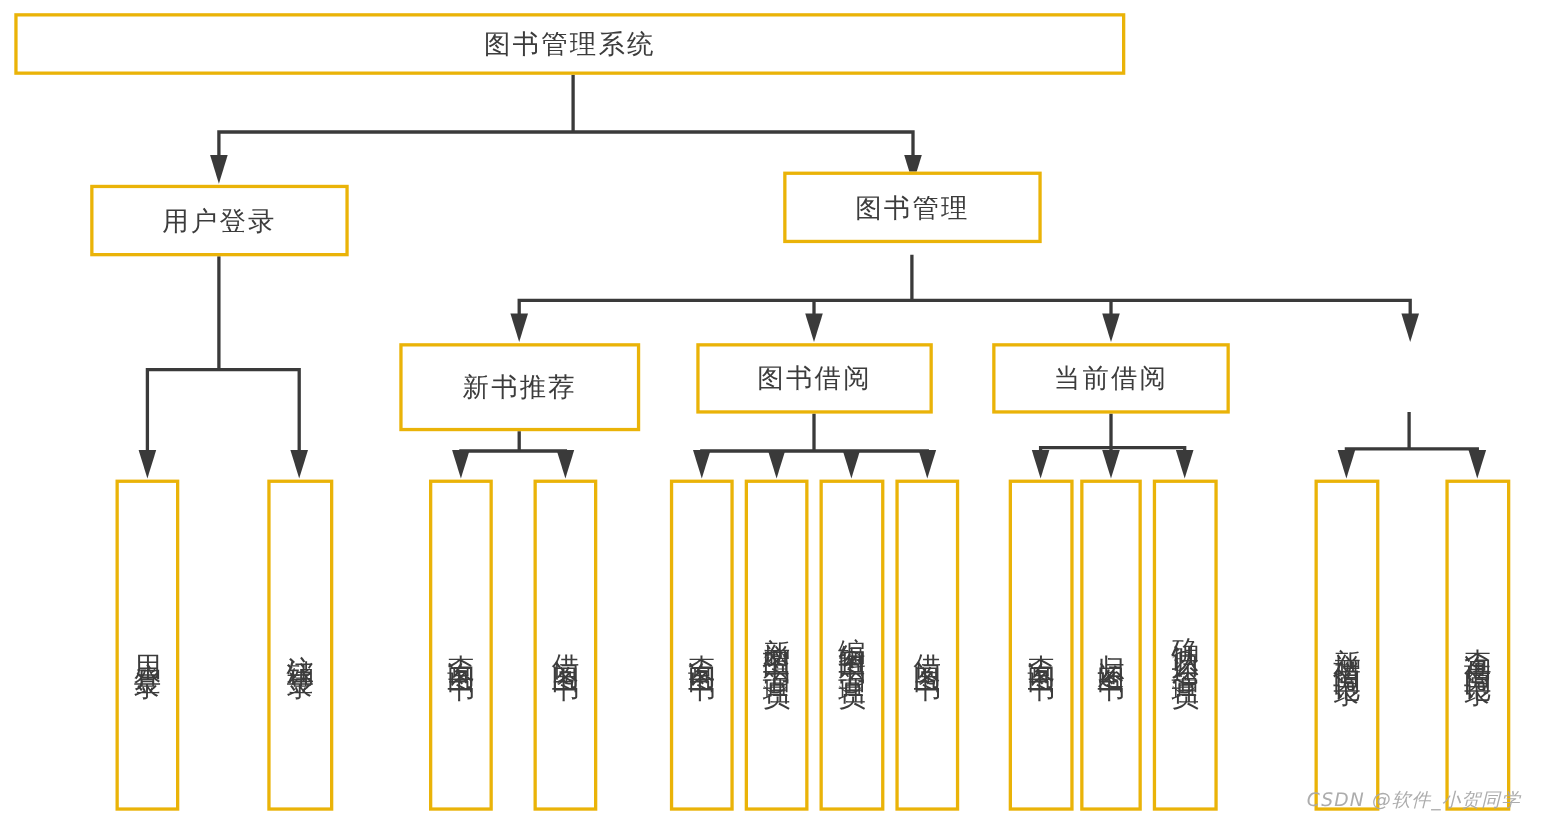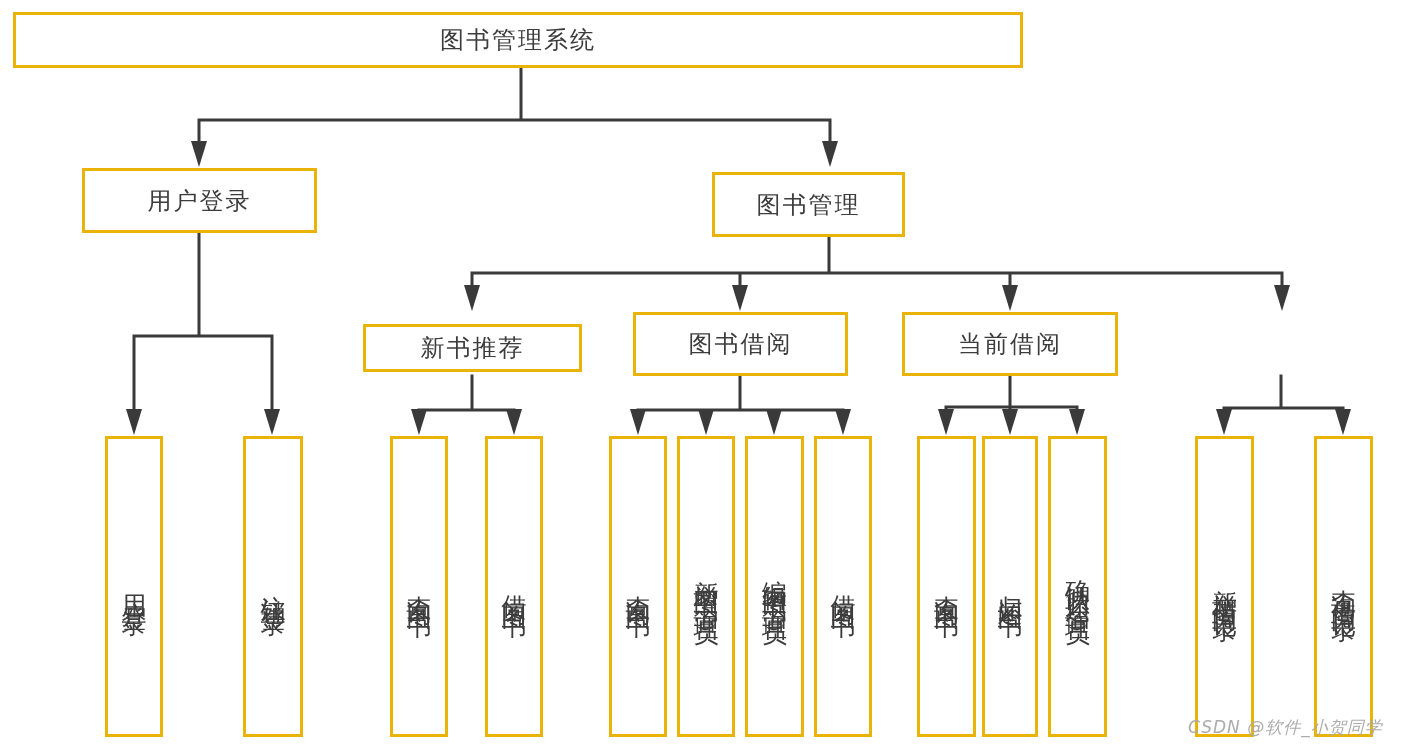--- a/index.html
+++ b/index.html
@@ -93,25 +93,25 @@
     </g>
   </svg>
 
   <div class="box hbox" style="left:13px;top:12px;width:1010px;height:56px">
     <span>图书管理系统</span>
   </div>
 
   <div class="box hbox" style="left:82px;top:168px;width:235px;height:65px">
     <span>用户登录</span>
   </div>
-  <div class="box hbox" style="left:712px;top:172px;width:193px;height:65px">
+  <div class="box hbox" style="left:712px;top:156px;width:235px;height:65px">
     <span>图书管理</span>
   </div>
 
-  <div class="box hbox" style="left:363px;top:324px;width:219px;height:48px">
+  <div class="box hbox" style="left:363px;top:312px;width:219px;height:80px">
     <span>新书推荐</span>
   </div>
   <div class="box hbox" style="left:902px;top:312px;width:216px;height:64px">
     <span>当前借阅</span>
   </div>
   <div class="box hbox" style="left:633px;top:312px;width:215px;height:64px">
     <span>图书借阅</span>
   </div>
 
   <div class="box vbox" style="left:105px;top:436px;width:58px;height:301px">

